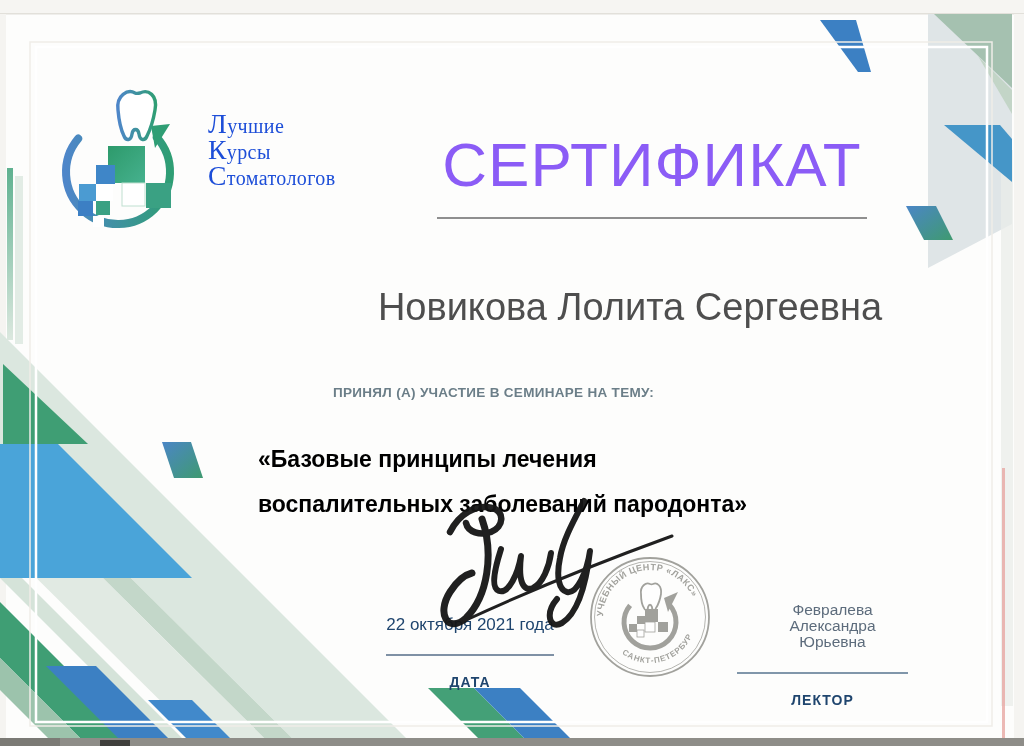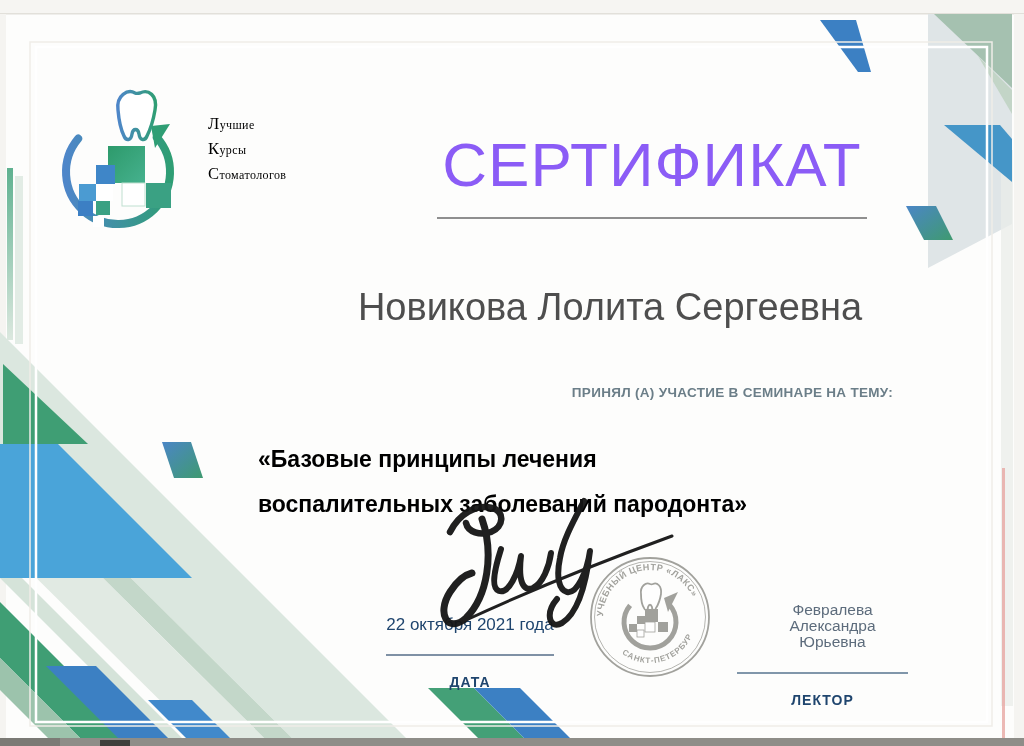--- a/index.html
+++ b/index.html
@@ -5,30 +5,30 @@
   html,body{margin:0;padding:0;background:#e9e9e6;}
   .scan{position:relative;width:1024px;height:746px;background:#fdfdfc;overflow:hidden;
         font-family:"Liberation Sans", sans-serif;}
   .abs{position:absolute;}
   svg{display:block;}
   .deco{left:0;top:0;z-index:1;pointer-events:none;}
   .content{z-index:2;}
   .overlay{left:0;top:0;z-index:4;pointer-events:none;}
 
   .logo-text{left:208px;top:112px;line-height:23px;font-family:"Liberation Serif", serif;
-             color:#000000;font-size:12px;letter-spacing:.4px;}
+             color:#1d4ed8;font-size:20px;letter-spacing:.4px;}
   .logo-text div::first-letter{font-size:1.38em;}
 
   .title{left:392px;top:134px;width:520px;text-align:center;font-size:62px;line-height:1;
          color:#8b5cf6;font-weight:400;letter-spacing:1px;}
   .title-rule{left:437px;top:217px;width:430px;height:2px;background:#8f8f8f;}
 
-  .recipient{left:310px;top:286px;width:600px;text-align:center;font-size:38px;
+  .recipient{left:330px;top:286px;width:600px;text-align:center;font-size:38px;
              color:#4e4e4e;font-weight:500;}
-  .subtitle{left:333px;top:385px;width:560px;text-align:right;font-size:13.5px;
+  .subtitle{left:333px;top:385px;width:560px;text-align:left;font-size:13.5px;
             font-weight:600;color:#6b7e88;letter-spacing:.3px;}
   .seminar{left:258px;top:437px;width:712px;text-align:left;font-size:23px;line-height:45px;
            font-weight:700;color:#000000;}
 
   .sign-block{width:168px;text-align:center;color:#1f456e;}
   .date-block{left:386px;top:615px;}
   .lect-block{left:737px;top:602px;width:171px;text-align:center;}
   .sign-value{font-size:17px;font-weight:500;color:#1f456e;}
   .lect-name{font-size:15.5px;line-height:16px;color:#5d6c7c;font-weight:500;margin-left:20px;}
   .rule{height:2px;margin-top:0;}

